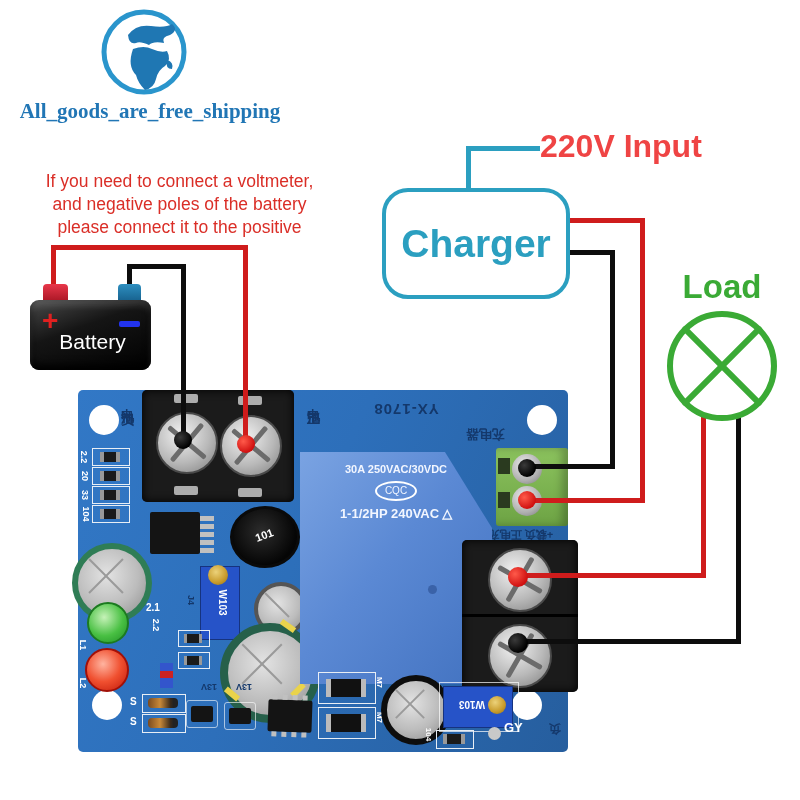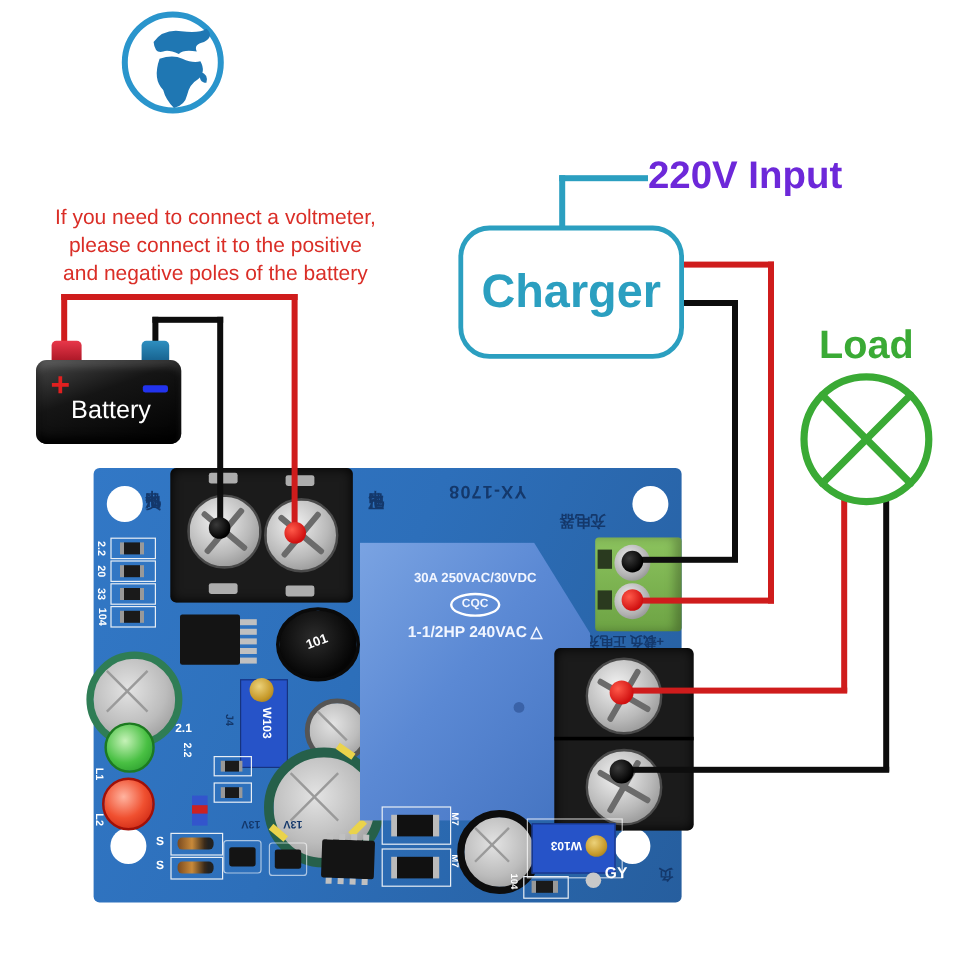--- a/index.html
+++ b/index.html
@@ -19,21 +19,21 @@
   .logo-text{position:absolute;left:0;top:99px;width:300px;text-align:center;z-index:3;
              font-family:"Liberation Serif",serif;font-weight:bold;font-size:21px;color:#2176b5;}
   
   .note{position:absolute;left:22px;top:170px;width:315px;text-align:center;z-index:3;
         color:#da2e27;font-size:17.5px;line-height:23px;}
   
   .charger{position:absolute;left:382px;top:188px;width:180px;height:103px;z-index:3;
            border:4px solid #2b9fc0;border-radius:26px;background:#fff;
            display:flex;align-items:center;justify-content:center;
            font-size:39px;font-weight:bold;color:#2b9fc0;}
-  .v220{position:absolute;left:540px;top:128px;z-index:3;font-size:32px;font-weight:bold;color:#6d28d9;}
+  .v220{position:absolute;left:540px;top:128px;z-index:3;font-size:32px;font-weight:bold;color:#ef4444;}
   .load-label{position:absolute;left:664px;top:268px;width:116px;text-align:center;z-index:3;
               font-size:33px;font-weight:bold;color:#3aaa35;}
   
   .bat-body{position:absolute;left:30px;top:300px;width:121px;height:70px;z-index:3;border-radius:9px;
             background:linear-gradient(160deg,#4a4a4a 0%,#151515 40%,#000 100%);
             box-shadow:inset 0 6px 6px rgba(255,255,255,.12), inset 0 -5px 8px #000;}
   .bat-post{position:absolute;z-index:3;border-radius:4px 4px 2px 2px;}
   .bat-label{position:absolute;left:45px;top:330px;width:95px;text-align:center;z-index:4;
              color:#fff;font-size:21px;}
   .bat-plus{position:absolute;left:42px;top:305px;z-index:4;color:#e02020;font-size:28px;font-weight:bold;}
@@ -50,23 +50,23 @@
   .termblock{position:absolute;background:#1b1b1b;border-radius:5px;box-shadow:inset 0 0 10px #000;}
   .screw{position:absolute;border-radius:50%;border:2px solid #4a4a4a;
          background:radial-gradient(circle at 40% 35%,#f2f2f2,#b9b9b9 55%,#7d7d7d);}
   .slot{position:absolute;background:#6b6b6b;border-radius:2px;}
   .tab{position:absolute;background:#adadad;border-radius:2px;}
   .relay{position:absolute;left:222px;top:62px;width:192px;height:232px;
          clip-path:polygon(0 0,75.5% 0,100% 32.8%,100% 100%,0 100%);
          background:linear-gradient(130deg,#7aa3e2 0%,#5b89d4 45%,#4272c0 100%);
          color:#f2f6ff;text-align:center;}
   .relay .model{margin-top:62px;font-size:17px;font-weight:bold;letter-spacing:.5px;}
-  .relay .r1{margin-top:24px;font-size:11px;font-weight:bold;}
+  .relay .r1{margin-top:11px;font-size:11px;font-weight:bold;}
   .cqc{display:inline-block;margin-top:6px;border:2px solid #fff;border-radius:50%;
-       padding:0 8px;height:16px;line-height:15px;font-size:10px;font-weight:bold;}
+       padding:0 8px;height:16px;line-height:15px;font-size:10px;font-weight:normal;}
   .relay .line{display:flex;align-items:flex-end;justify-content:center;gap:3px;font-weight:bold;}
   .greenterm{position:absolute;left:418px;top:58px;width:72px;height:78px;border-radius:3px;
              background:linear-gradient(180deg,#8cc35e,#6da344);box-shadow:inset -6px 0 8px rgba(0,0,0,.25);}
   .gmetal{position:absolute;border-radius:50%;width:30px;height:30px;
           background:radial-gradient(circle at 40% 35%,#ececec,#b0b0b0 60%,#777);}
   .cap{position:absolute;border-radius:50%;background:radial-gradient(circle at 42% 38%,#e3e3e3,#bcbcbc 55%,#8a8a8a);}
   .capline{position:absolute;background:#9a9a9a;}
   .res{position:absolute;border:1.5px solid #e8eef5;background:transparent;}
   .resin{position:absolute;background:linear-gradient(90deg,#999 0 18%,#1a1a1a 18% 82%,#999 82%);}
   .ledg{position:absolute;border-radius:50%;border:2px solid #1c7a20;
@@ -84,25 +84,26 @@
 <body>
 
 <div class="stage">
 
   <svg class="globe" width="88" height="88" viewBox="0 0 88 88">
     <circle cx="44" cy="44" r="40" fill="#fff" stroke="#2a95cc" stroke-width="5"></circle>
     <path fill="#1f77b3" d="M28 27 q8 -11 23 -9 q15 2 21 -2 q7 6 -2 11 q-9 2 -6 8 q-11 -2 -15 2 q-9 -4 -13 -2 q-7 2 -8 -8 z"></path>
     <path fill="#1f77b3" d="M33 41 q11 -4 19 0 q9 4 15 2 q5 9 -2 15 q-7 4 -9 13 q-2 9 -11 11 q-7 -7 -9 -15 q-9 -9 -3 -26 z"></path>
     <path fill="#1f77b3" d="M67 52 q7 2 5 9 q-7 0 -5 -9 z"></path>
   </svg>
+  <div class="logo-text">All_goods_are_free_shipping</div>
 
   <div class="note">
     <div>If you need to connect a voltmeter,</div>
+    <div>and negative poles of the battery</div>
     <div>please connect it to the positive</div>
-    <div>and negative poles of the battery</div>
   </div>
 
   <div class="pcb">
 
     <div class="hole" style="left:11px;top:15px;"></div>
     <div class="hole" style="left:449px;top:15px;"></div>
     <div class="hole" style="left:14px;top:300px;"></div>
     <div class="hole" style="left:434px;top:300px;"></div>
 
     <div class="termblock" style="left:64px;top:0;width:152px;height:112px;">

